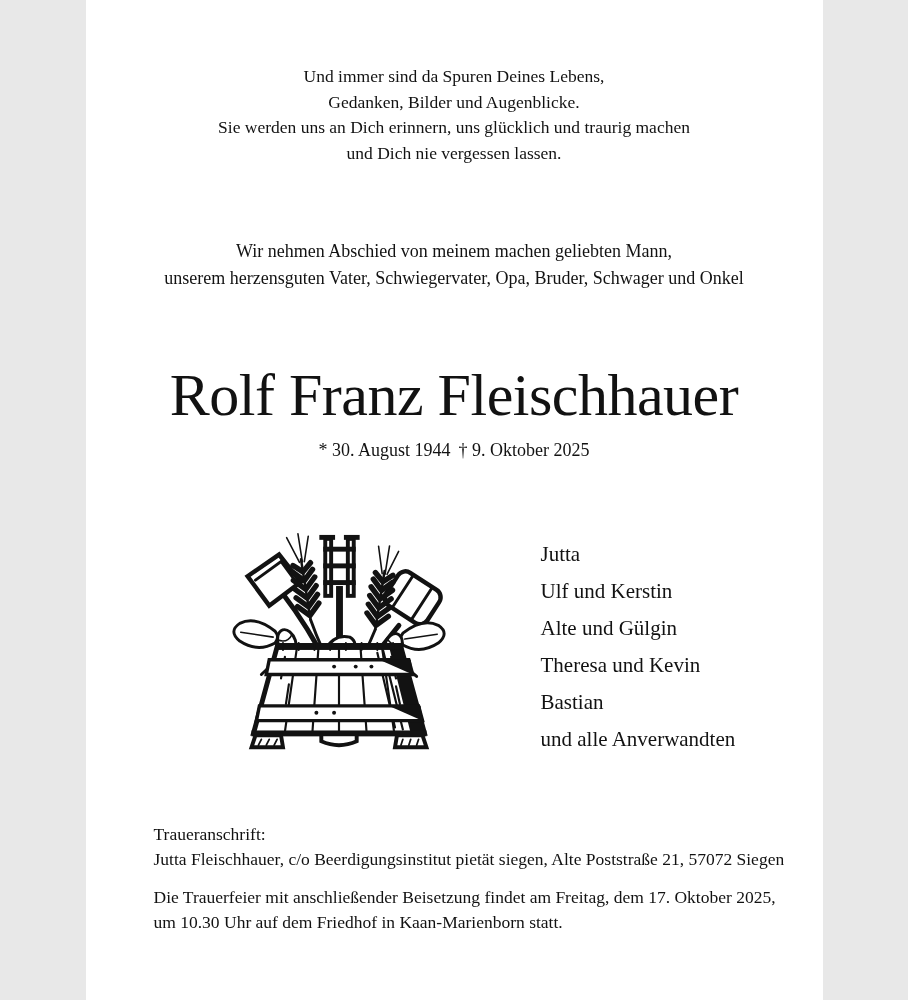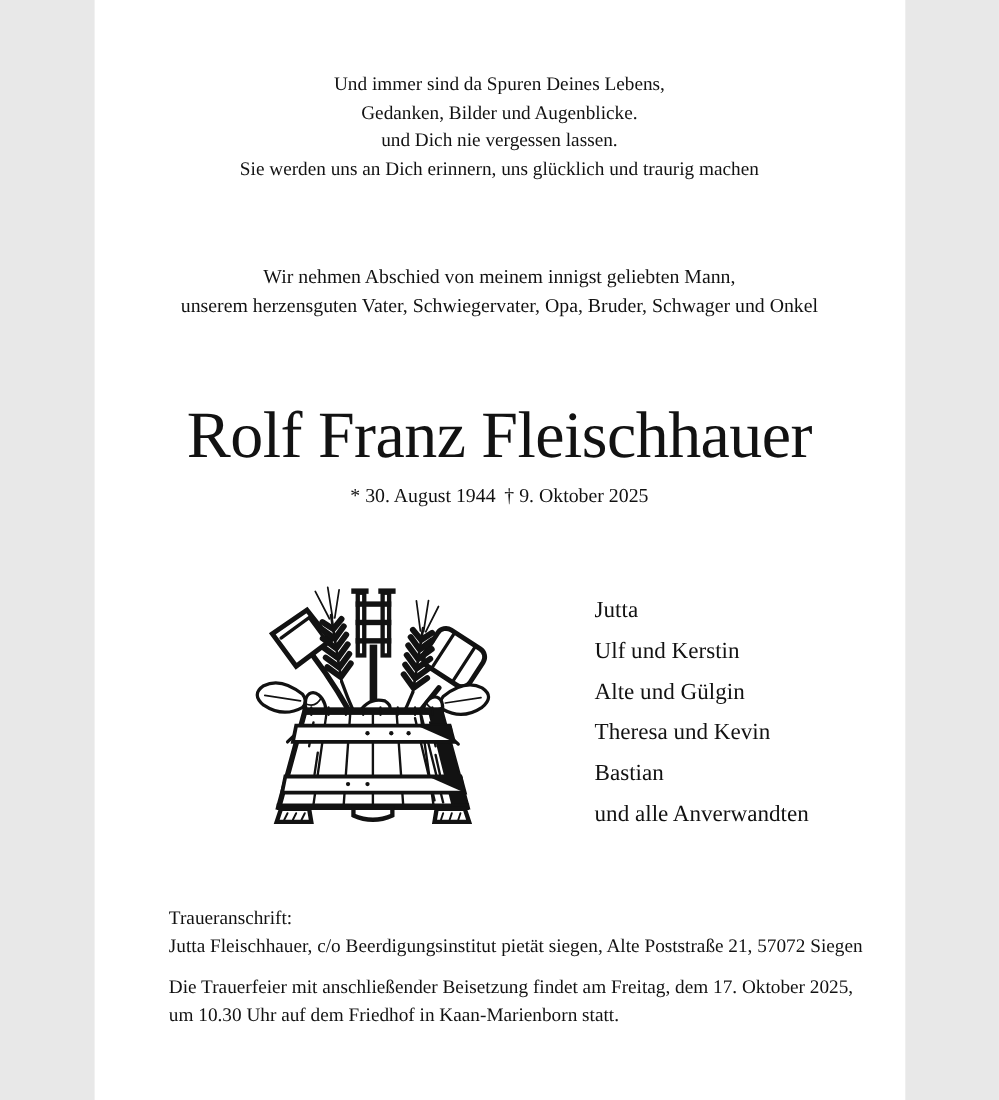--- a/index.html
+++ b/index.html
@@ -36,26 +36,26 @@
   svg .fb{fill:#121212;stroke:none;}
 </style>
 </head>
 <body>
 
 <div class="page">
 
   <div class="centered poem">
     <div>Und immer sind da Spuren Deines Lebens,</div>
     <div>Gedanken, Bilder und Augenblicke.</div>
+    <div>Sie werden uns an Dich erinnern, uns glücklich und traurig machen</div>
     <div>und Dich nie vergessen lassen.</div>
-    <div>Sie werden uns an Dich erinnern, uns glücklich und traurig machen</div>
   </div>
 
   <div class="centered intro">
-    <div>Wir nehmen Abschied von meinem innigst geliebten Mann,</div>
+    <div>Wir nehmen Abschied von meinem machen geliebten Mann,</div>
     <div>unserem herzensguten Vater, Schwiegervater, Opa, Bruder, Schwager und Onkel</div>
   </div>
 
   <h1 class="centered deceased-name">Rolf Franz Fleischhauer</h1>
 
   <div class="centered dates">
     <span class="birth">* 30. August 1944</span><span class="death">† 9. Oktober 2025</span>
   </div>
 
   <div class="emblem">

